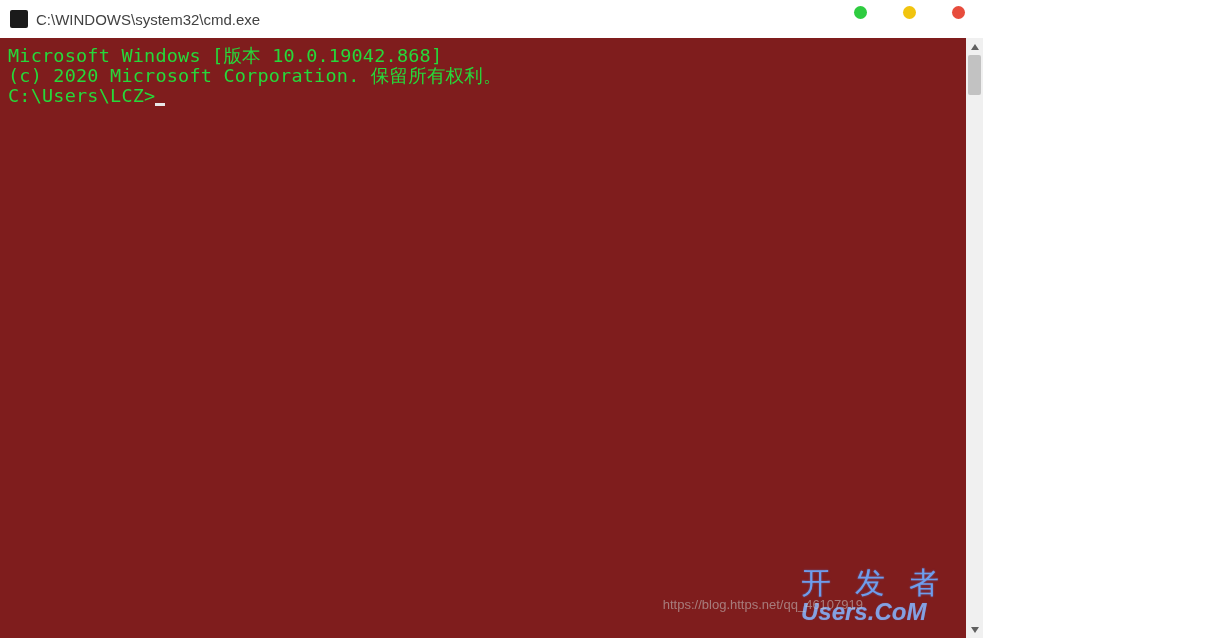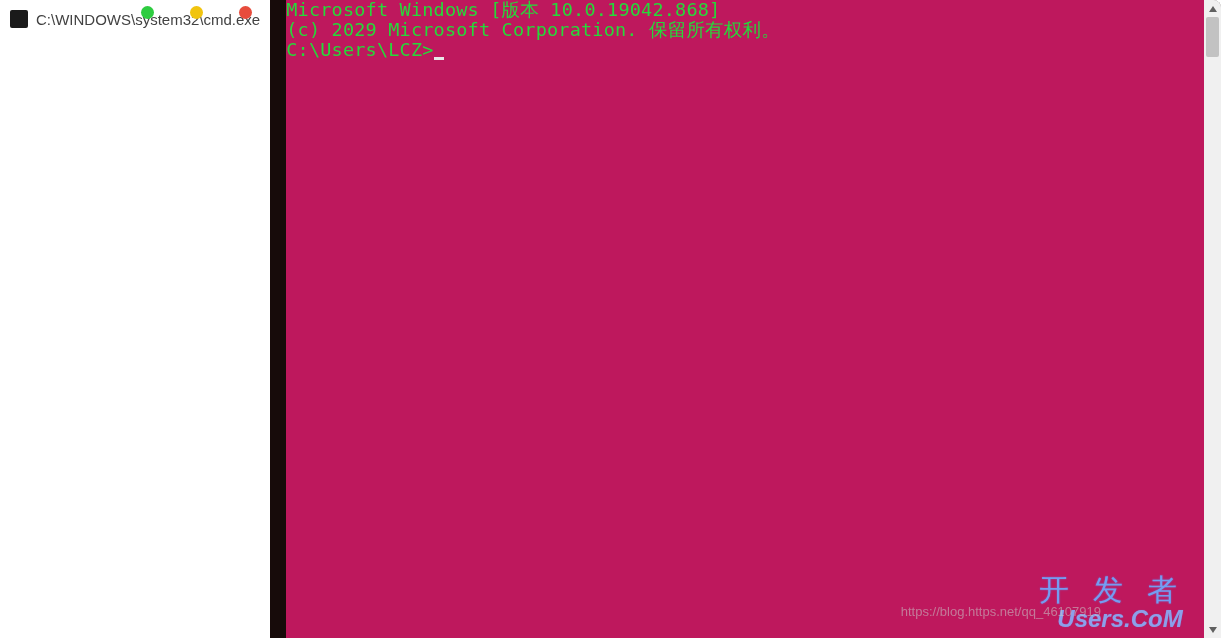--- a/index.html
+++ b/index.html
@@ -9,24 +9,24 @@
     }
     body {
       width: 1221px;
       height: 638px;
       background: #ffffff;
       font-family: "Consolas", "SimSun", monospace;
       overflow: hidden;
       position: relative;
     }
     .window {
-      width: 1221px;
+      width: 983px;
       height: 638px;
       display: flex;
-      flex-direction: row;
+      flex-direction: column;
       border-radius: 8px 8px 0 0;
       overflow: hidden;
       position: relative;
     }
     .titlebar {
       height: 38px;
       background: #ffffff;
       display: flex;
       align-items: center;
       padding: 0 10px;
@@ -59,30 +59,29 @@
     .ctrl-green { background: #2ecc40; }
     .ctrl-yellow { background: #f1c40f; }
     .ctrl-red { background: #e74c3c; }
     .content-wrap {
       flex: 1;
       display: flex;
       background: #170b0a;
     }
     .terminal {
       flex: 1;
-      background: #be185d;
+      background: #7f1d1d;
       color: #26d93a;
       font-size: 18.5px;
       line-height: 20px;
-      padding: 0;
+      padding: 8px;
       white-space: pre;
       font-family: "NSimSun", "SimSun", "Consolas", monospace;
       letter-spacing: 0.2px;
       position: relative;
-      margin-left: 16px;
     }
     .terminal-line {
       display: block;
     }
     .cursor {
       display: inline-block;
       width: 10px;
       height: 3px;
       background: #e8e8e8;
       vertical-align: bottom;
@@ -116,22 +115,22 @@
       top: 0;
       left: 2px;
       width: 13px;
       height: 40px;
       background: #c2c2c2;
       border-radius: 2px;
     }
     .watermark {
       position: absolute;
       right: 20px;
-      bottom: 5px;
-      text-align: center;
+      bottom: 12px;
+      text-align: left;
       pointer-events: none;
     }
     .wm-top {
       color: rgba(110,170,255,0.85);
       font-size: 30px;
       font-family: "SimHei", sans-serif;
       letter-spacing: 24px;
       text-shadow: 0 0 2px rgba(90,150,255,0.6);
       line-height: 30px;
     }
@@ -160,21 +159,21 @@
     <div class="title-icon"></div>
     <div class="title-text">C:\WINDOWS\system32\cmd.exe</div>
     <div class="window-controls">
       <div class="ctrl-dot ctrl-green"></div>
       <div class="ctrl-dot ctrl-yellow"></div>
       <div class="ctrl-dot ctrl-red"></div>
     </div>
   </div>
 
   <div class="content-wrap">
-    <div class="terminal"><span class="terminal-line">Microsoft Windows [版本 10.0.19042.868]</span><span class="terminal-line">(c) 2029 Microsoft Corporation. 保留所有权利。</span><span class="terminal-line"></span><span>C:\Users\LCZ&gt;</span><span class="cursor"></span></div>
+    <div class="terminal"><span class="terminal-line">Microsoft Windows [版本 10.0.19042.868]</span><span class="terminal-line">(c) 2020 Microsoft Corporation. 保留所有权利。</span><span class="terminal-line"></span><span>C:\Users\LCZ&gt;</span><span class="cursor"></span></div>
 
     <div class="scrollbar">
       <div class="scroll-btn">
         <svg width="8" height="6" viewBox="0 0 8 6">
             <path d="M4 0 L8 6 L0 6 Z" fill="#606060"></path>
           </svg>
       </div>
       <div class="scroll-track">
         <div class="scroll-thumb"></div>
       </div>

